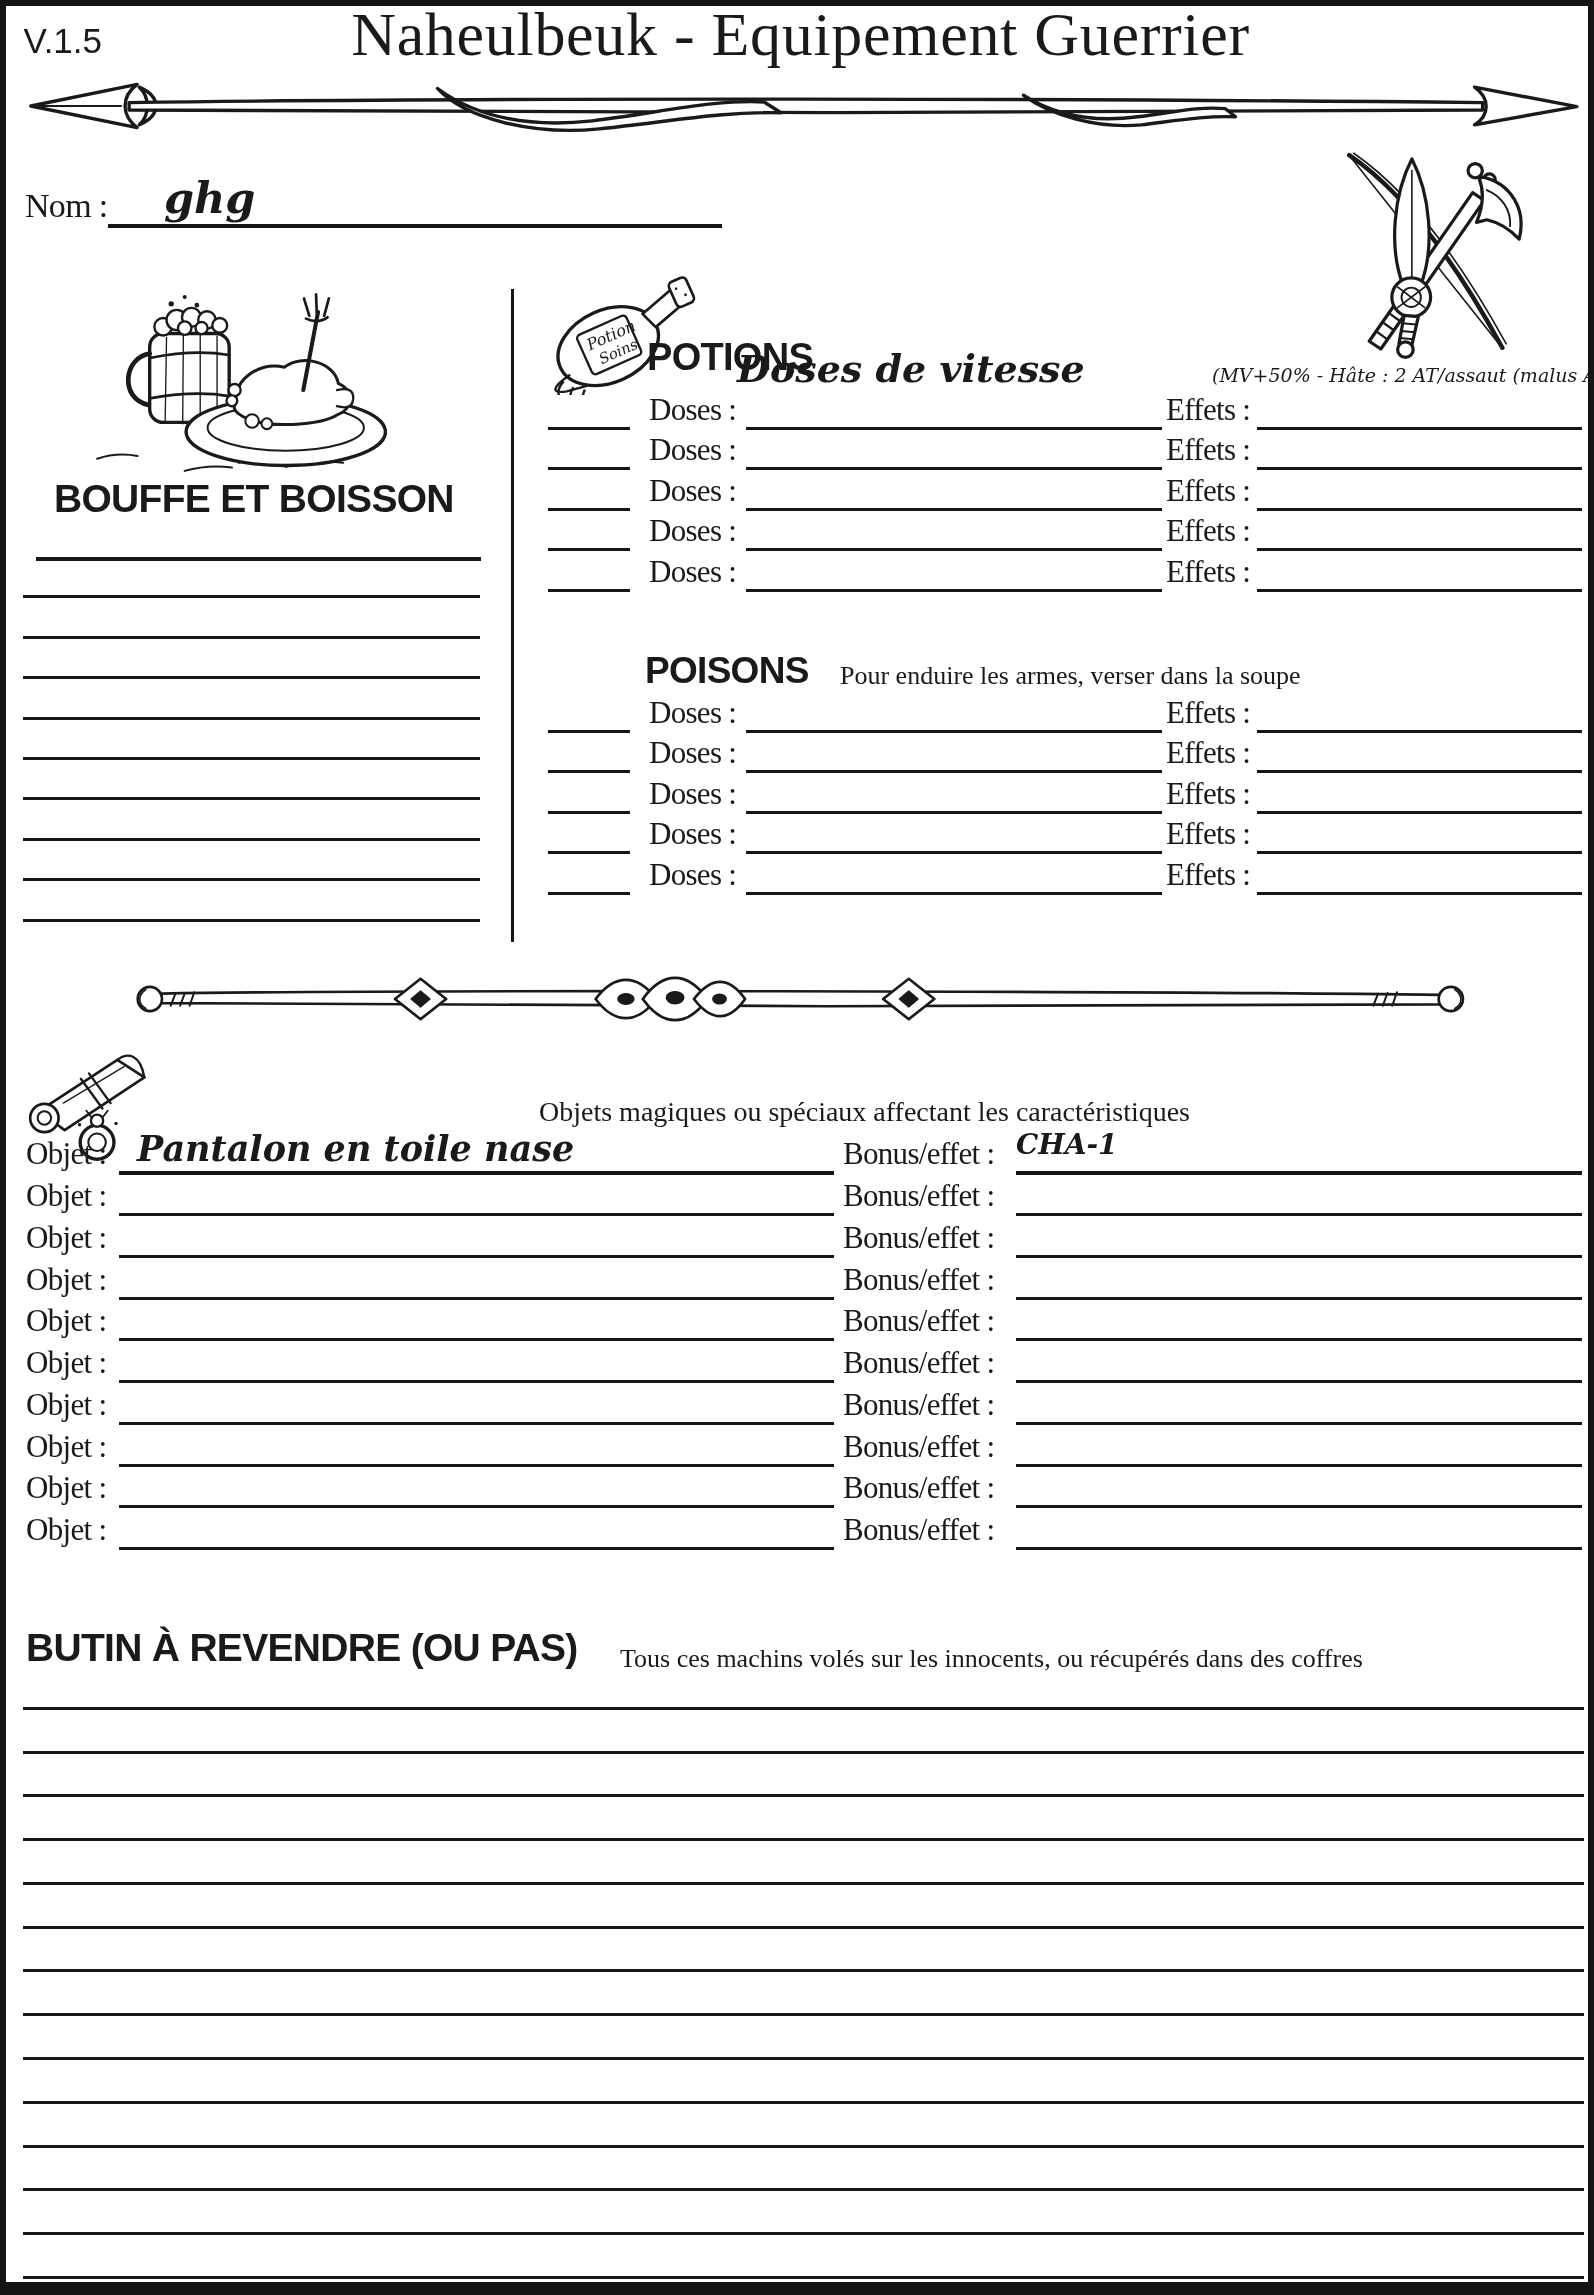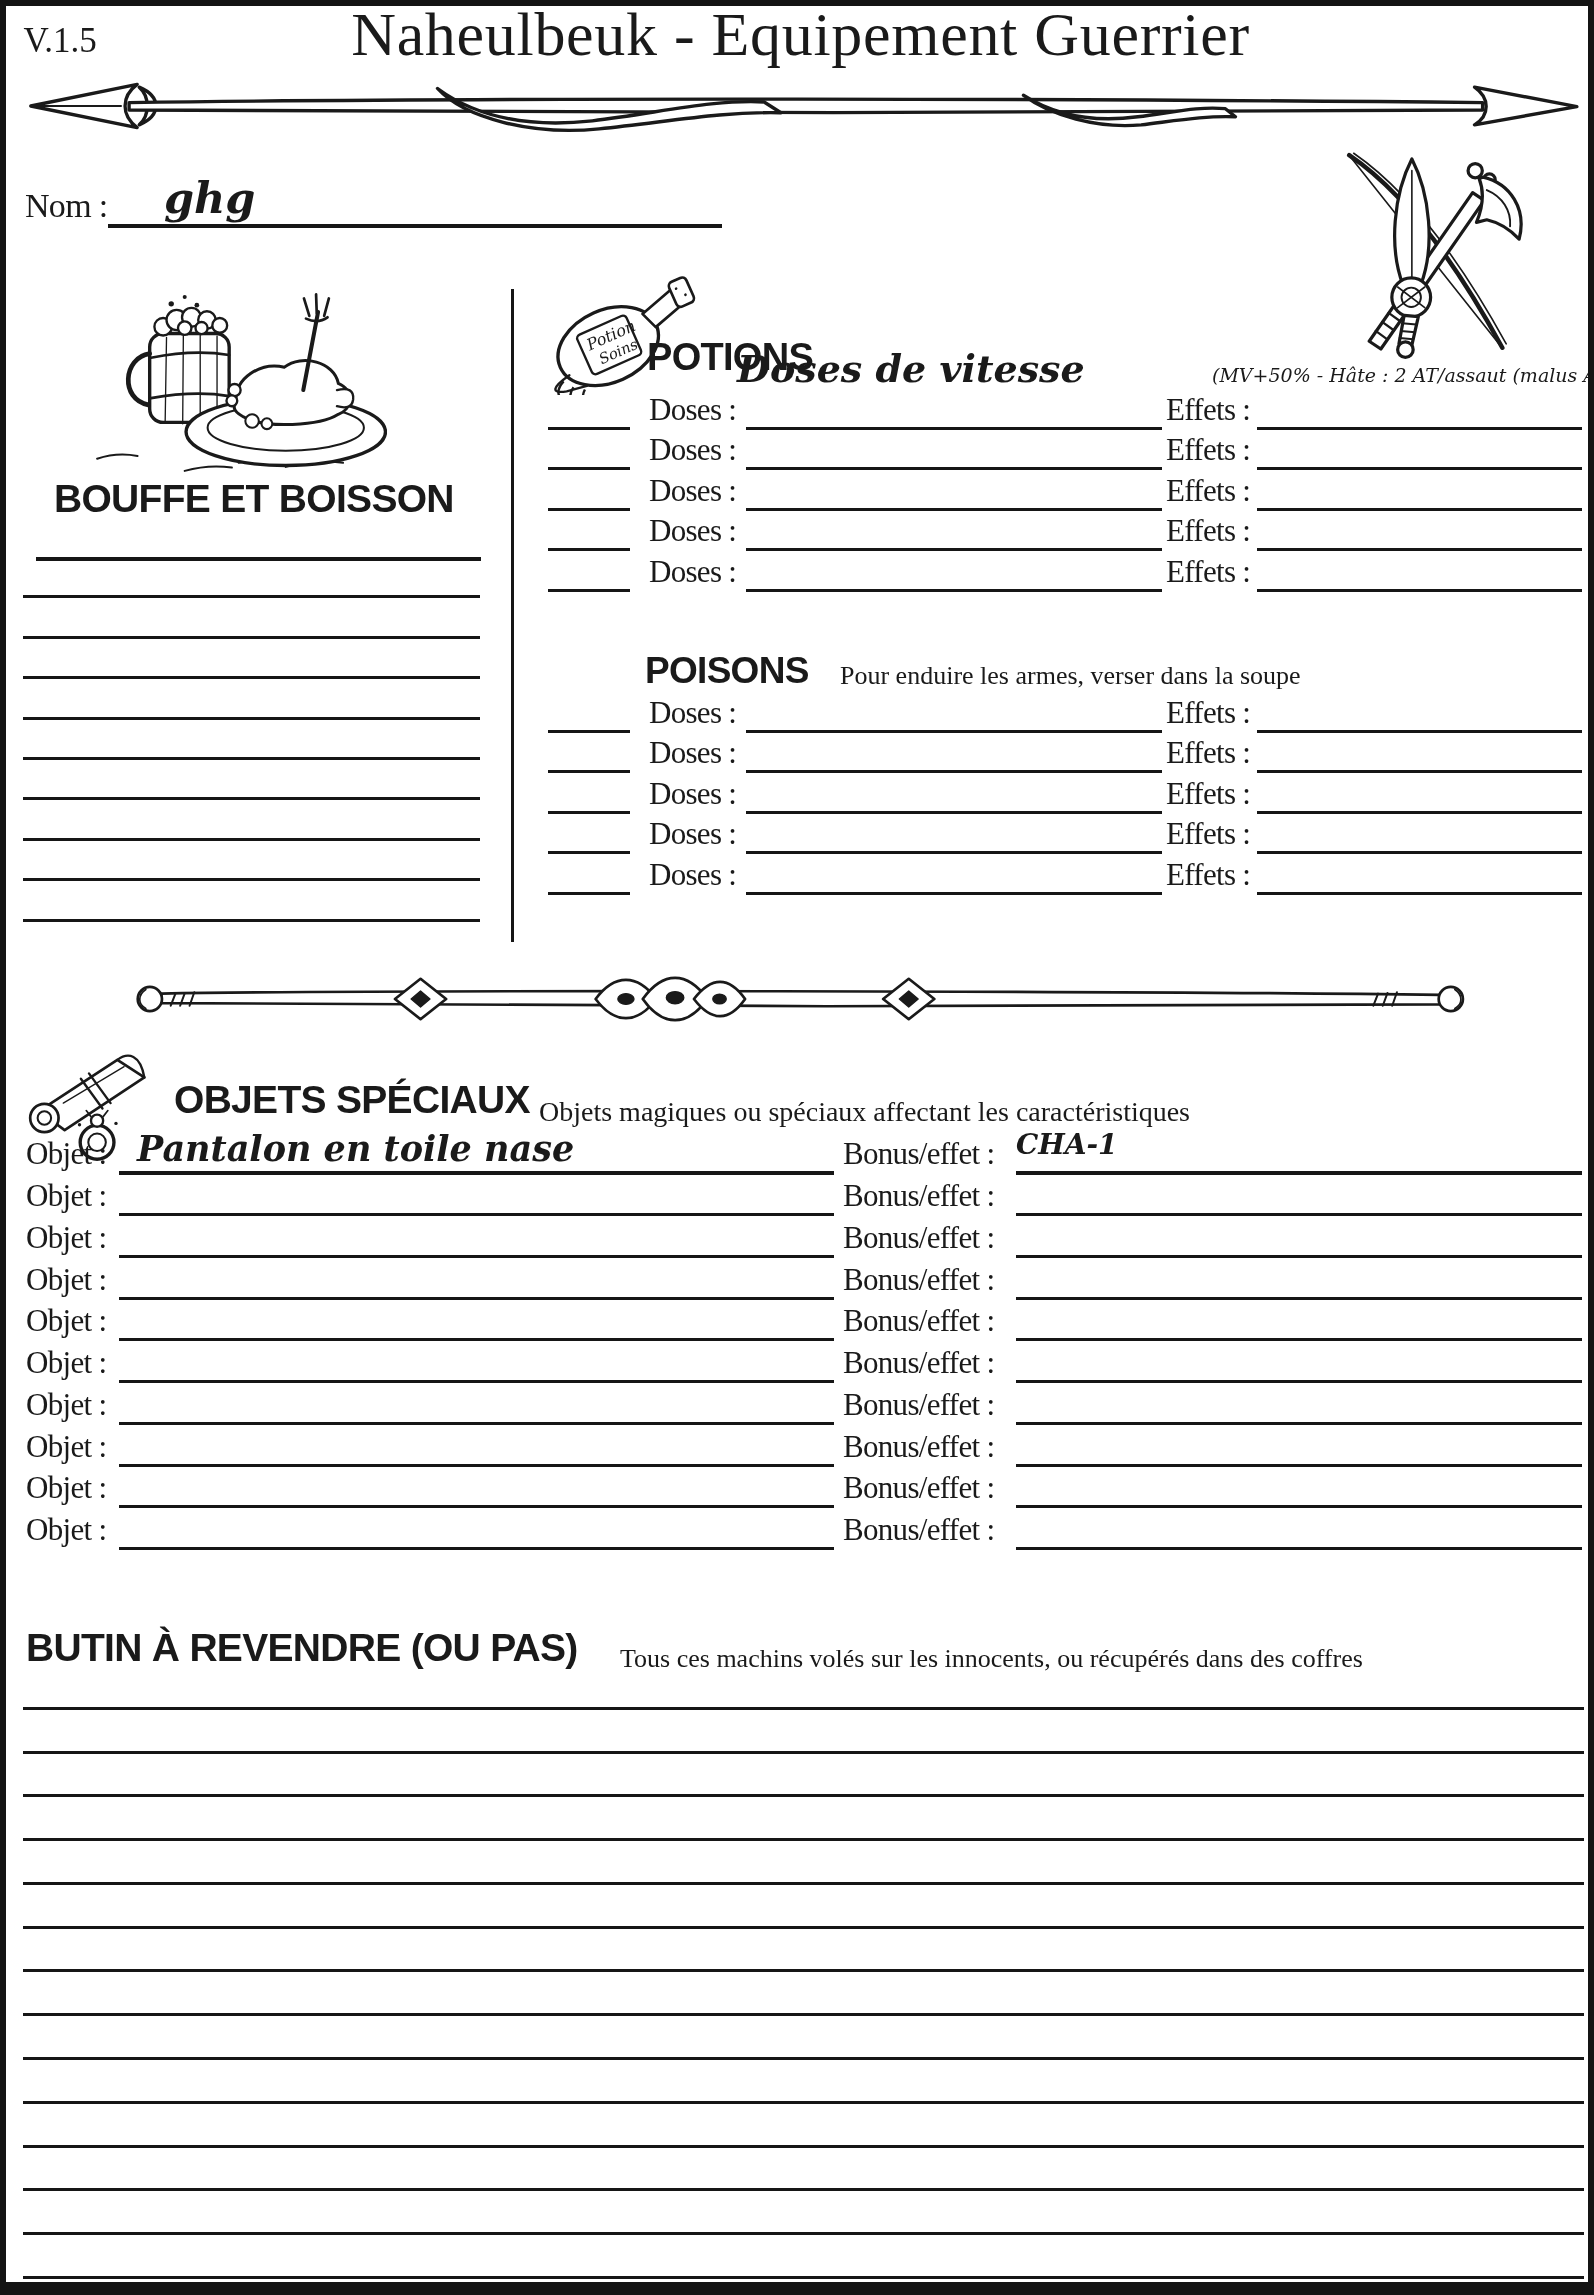--- a/index.html
+++ b/index.html
@@ -7,21 +7,21 @@
     position:relative; width:1594px; height:2295px; background:#fff;
     border:6.7px solid #141414; border-bottom-width:13.5px; box-sizing:border-box;
     font-family:"Liberation Serif",serif; color:#1a1a1a; overflow:hidden;
   }
   .abs{position:absolute;}
   .title{
     position:absolute; left:94px; top:-6.7px; width:1401px; text-align:center;
     font-family:"Liberation Serif",serif; font-size:62px; letter-spacing:0.7px;
     font-weight:500; white-space:nowrap;
   }
-  .version{position:absolute; left:17.5px; top:15px; font-size:35px; font-family:Liberation Serif, serif;text-align:center;}
+  .version{position:absolute; left:17.5px; top:15px; font-size:35px; font-family:Liberation Sans, sans-serif;text-align:center;}
   .lbl{position:absolute; font-family:"Liberation Serif",serif; font-size:31px; line-height:34px; white-space:nowrap; letter-spacing:-0.7px;}
   .h1{position:absolute; font-family:"Liberation Sans",sans-serif; font-weight:bold; letter-spacing:-0.7px; white-space:nowrap;}
   .sub{position:absolute; font-family:"Liberation Serif",serif; white-space:nowrap;}
   .hw{font-family:"DejaVu Serif","Liberation Serif",serif; font-style:italic; font-weight:bold; white-space:nowrap;}
   .line{position:absolute; height:3.4px; background:#161616;}
   .vline{position:absolute; width:3.4px; background:#161616;}
   .row{position:absolute; left:0; top:0; width:100%; height:0;}
   svg{display:block;}
   svg text{font-family:"DejaVu Serif","Liberation Serif",serif;}
 </style>
@@ -245,21 +245,20 @@
       <circle cx="42" cy="102" r="10" stroke-width="3"></circle>
       <path d="M96 44 L128 88 M108 36 L140 80" stroke-width="3.5" fill="none"></path>
       <circle cx="120" cy="138" r="25" stroke-width="5"></circle>
       <circle cx="120" cy="138" r="13" stroke-width="3"></circle>
       <circle cx="120" cy="106" r="9" stroke-width="3.5"></circle>
       <path d="M111 100 l-7 -9 M129 100 l7 -9" stroke-width="2.5" fill="none"></path>
       <circle cx="94" cy="112" r="2.5" fill="#1a1a1a" stroke="none"></circle>
       <circle cx="148" cy="110" r="2.5" fill="#1a1a1a" stroke="none"></circle>
     </g>
   </svg>
-  <div class="h1" style="left:168px;top:1072px;font-size:39px;">OBJETS SPÉCIAUX</div>
   <div class="sub" style="left:533px;top:1090px;font-size:28px;">Objets magiques ou spéciaux affectant les caractéristiques</div>
 
   <div class="row" style="top:1165px;">
     <div class="lbl" style="left:20px;top:-34px;">Objet :</div>
     <div class="hw abs" style="left:131px;top:-43px;font-size:35px;">Pantalon en toile nase</div>
     <div class="line" style="left:113px;width:715px;height:4px;"></div>
     <div class="lbl" style="left:837px;top:-34px;">Bonus/effet :</div>
     <div class="hw abs" style="left:1010px;top:-43px;font-size:28px;">CHA-1</div>
     <div class="line" style="left:1010px;width:566px;height:4px;"></div>
   </div>

